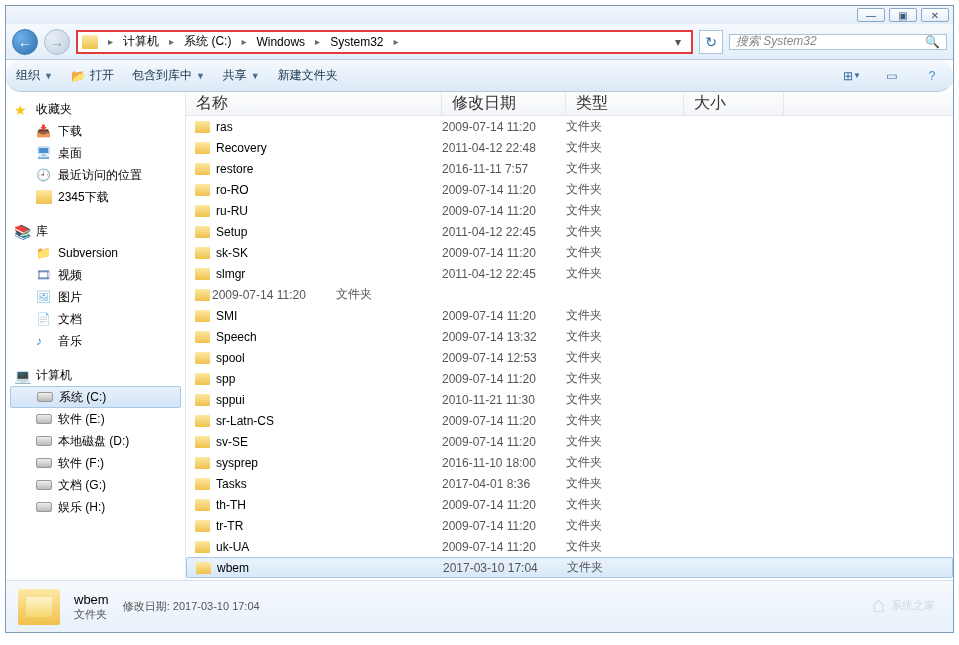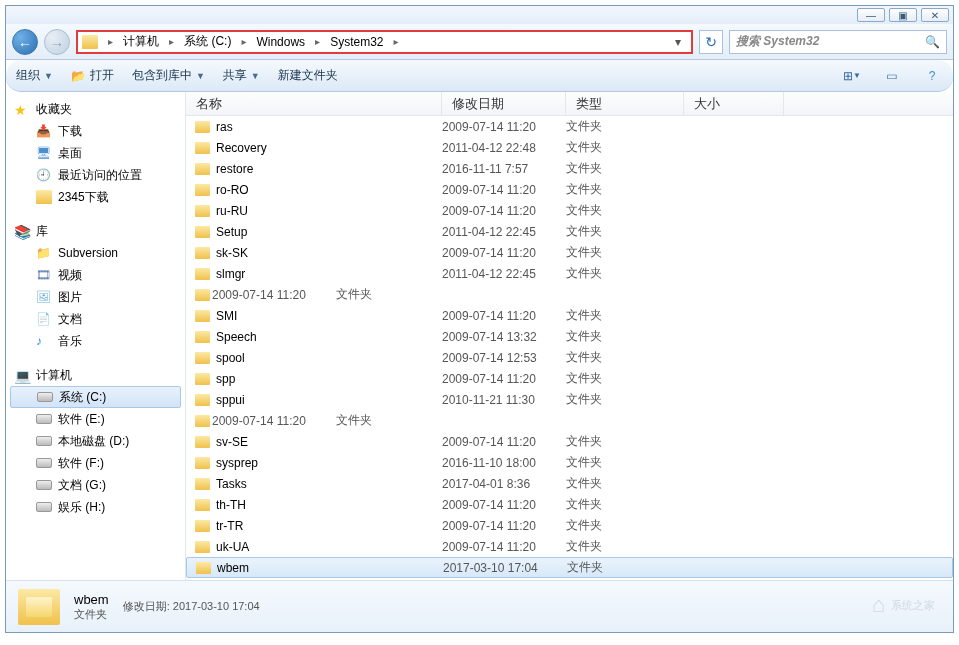--- a/index.html
+++ b/index.html
@@ -12,21 +12,21 @@
 
 .navbar { height: 36px; background: linear-gradient(#f5f9fd,#e3eef9); display: flex; align-items: center; padding: 0 6px; gap: 6px; border-bottom: 1px solid #b6c8dd; }
 .navbtn { width: 26px; height: 26px; border-radius: 50%; background: radial-gradient(circle at 30% 30%, #6fb1e8, #2b6fb0); display: flex; align-items: center; justify-content: center; color: #fff; font-size: 14px; border: 1px solid #3a78b0; }
 .navbtn.fwd { background: radial-gradient(circle at 30% 30%, #e8eef5, #c0d0e0); color: #88a0b8; border-color: #a8bdd2; }
 .breadcrumb-wrap { flex: 1; height: 24px; border: 2px solid #e23b3b; background: #fff; display: flex; align-items: center; padding: 0 4px; font-size: 12px; }
 .bc-icon { width: 16px; height: 14px; background: linear-gradient(#fce9a4,#f0c14b); border-radius: 1px; margin-right: 4px; }
 .bc-sep { color: #666; padding: 0 6px; font-size: 10px; }
 .bc-item { color: #000; padding: 2px 4px; }
 .bc-drop { margin-left: auto; color: #555; padding: 0 6px; }
 .refresh { width: 24px; height: 24px; border: 1px solid #aac2dc; background: #fff; display:flex; align-items:center; justify-content:center; color:#2b6fb0; font-size:14px; }
-.searchbox { width: 218px; height: 24px; border: 1px solid #aac2dc; background: #fff; display: flex; align-items: center; padding: 0 6px; color: #888; font-style: italic; font-weight: bold; }
+.searchbox { width: 218px; height: 16px; border: 1px solid #aac2dc; background: #fff; display: flex; align-items: center; padding: 0 6px; color: #888; font-style: italic; }
 .searchbox .mag { margin-left: auto; color:#5a7fa8; font-style: normal; }
 
 .toolbar { height: 32px; background: linear-gradient(#f5f9fd,#dbe9f7); border-bottom: 1px solid #b6c8dd; display: flex; align-items: center; padding: 0 10px; gap: 18px; font-size: 12px; border-radius: 15px; }
 .toolbar .t-item { display: flex; align-items: center; gap: 4px; color: #19334d; }
 .toolbar .t-item .drop { font-size: 9px; color: #4a6a8a; }
 .toolbar .spacer { flex: 1; }
 .toolbar .ricon { width: 22px; height: 20px; display:flex; align-items:center; justify-content:center; color:#3a6aa0; border:1px solid transparent; }
 
 .body { flex: 1; display: flex; overflow: hidden; }
 
@@ -44,21 +44,21 @@
 .ic-drive { background:linear-gradient(#eee,#bbb); border-radius:2px; border:1px solid #999; height:10px; }
 .ic-music { color:#2a8fd8; }
 .ic-vid { color:#4a6fa8; }
 .ic-pic { color:#6aaed8; }
 .ic-doc { color:#888; }
 .ic-desk { color:#4a8fd0; }
 .ic-dl { color:#3a8fd8; }
 .ic-recent { color:#888; }
 
 .filepane { flex: 1; display: flex; flex-direction: column; overflow: hidden; }
-.cols { height: 24px; border-bottom: 1px solid #e4e8ec; display: flex; align-items: center; font-size: 13px; color: #333; background: linear-gradient(#fdfdfd,#f2f5f8); }
+.cols { height: 24px; border-bottom: 1px solid #e4e8ec; display: flex; align-items: center; font-size: 16px; color: #333; background: linear-gradient(#fdfdfd,#f2f5f8); }
 .cols div { padding-left: 10px; border-right: 1px solid #e4e8ec; height: 100%; display: flex; align-items: center; }
 .c-name { width: 256px; }
 .c-date { width: 124px; }
 .c-type { width: 118px; }
 .c-size { width: 100px; }
 .rows { flex: 1; overflow-y: auto; overflow-x: hidden; }
 .row { height: 21px; display: flex; align-items: center; font-size: 12px; }
 .row.sel { background: linear-gradient(#eaf3fc,#d7e8f9); border: 1px solid #a8c8e8; border-radius: 2px; }
 .row .r-ic { width: 20px; display:flex; justify-content:center; margin-left: 6px; }
 .row .r-ic span { width:15px; height:12px; background:linear-gradient(#fce9a4,#f0c14b); border-radius:1px; display:inline-block; }
@@ -341,20 +341,21 @@
               <span></span>
             </div>
             <div class="r-name">sppui</div>
             <div class="r-date">2010-11-21 11:30</div>
             <div class="r-type">文件夹</div>
           </div>
           <div class="row">
             <div class="r-ic">
               <span></span>
             </div>
+            <div class="r-name">sr-Latn-CS</div>
             <div class="r-date">2009-07-14 11:20</div>
             <div class="r-type">文件夹</div>
           </div>
           <div class="row">
             <div class="r-ic">
               <span></span>
             </div>
             <div class="r-name">sv-SE</div>
             <div class="r-date">2009-07-14 11:20</div>
             <div class="r-type">文件夹</div>

